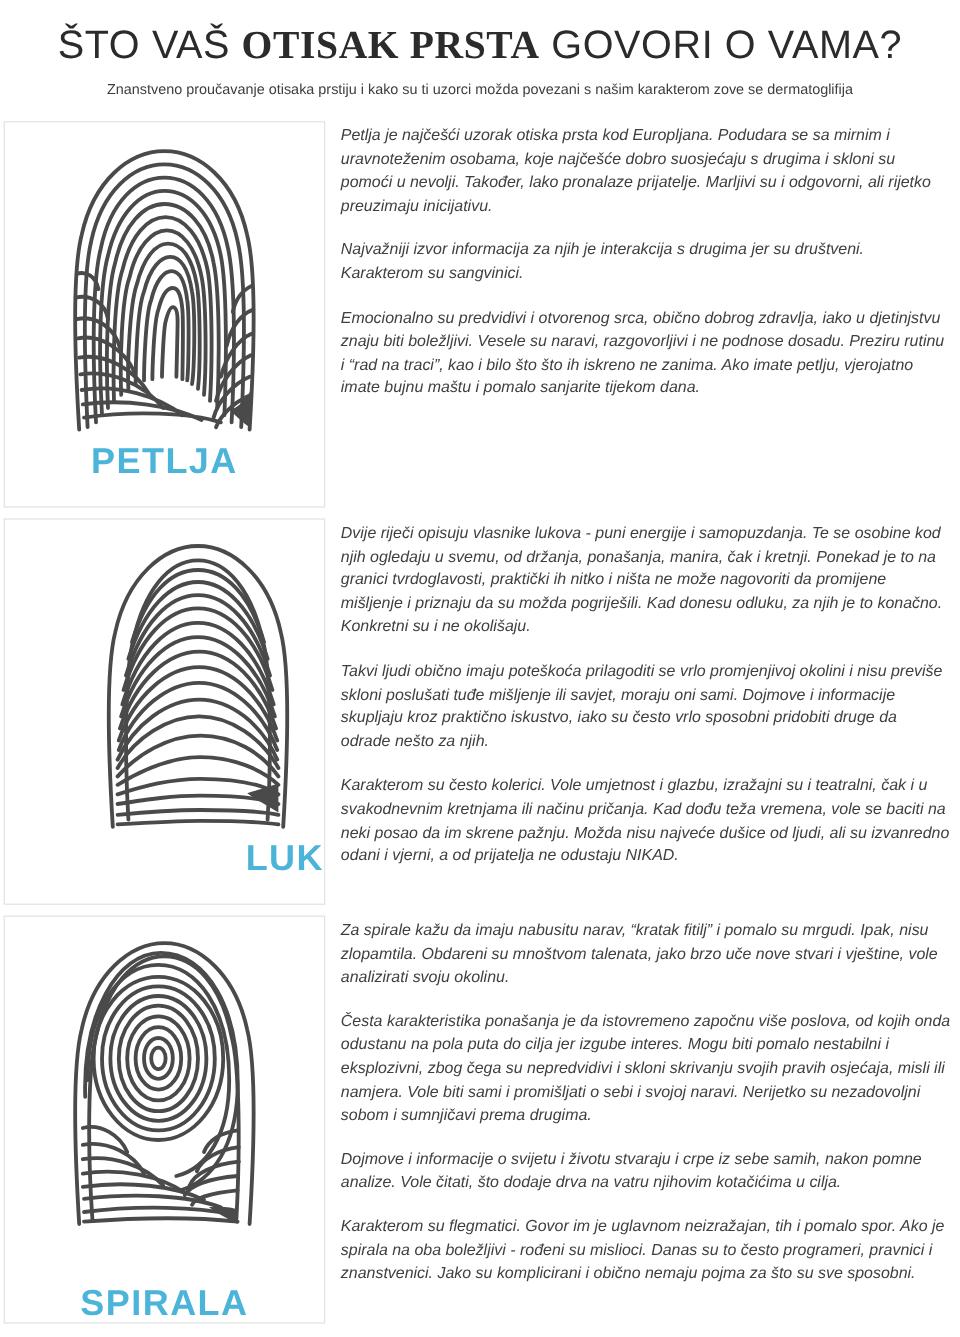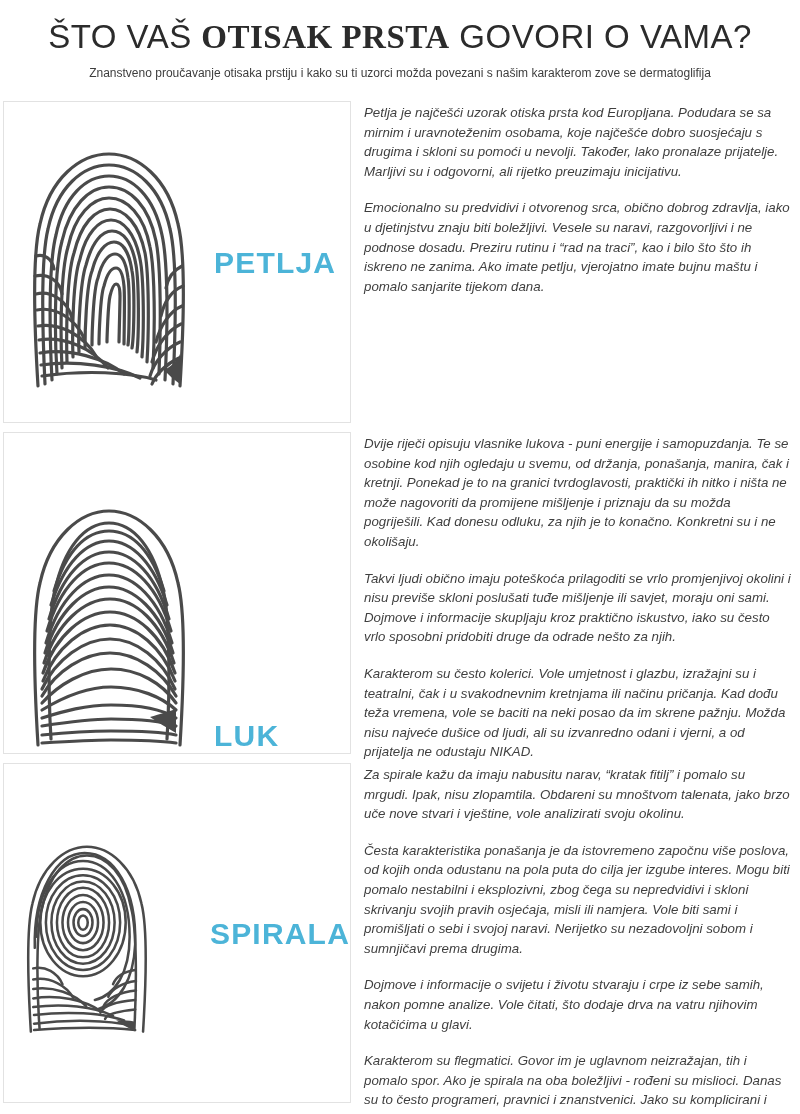--- a/index.html
+++ b/index.html
@@ -54,26 +54,26 @@
     right: 0;
     display: flex;
     align-items: flex-start;
   }
   .sec-1 { top: 0px;   height: 330px; }
   .sec-2 { top: 331px; height: 330px; }
   .sec-3 { top: 662px; height: 452px; }
 
   .print-panel {
     box-sizing: border-box;
-    width: 348px;
+    width: 268px;
     margin-left: 3px;
     border: 1px solid #e2e2e2;
     background: #ffffff;
     display: flex;
-    flex-direction: row;
+    flex-direction: column;
     align-items: center;
     justify-content: flex-start;
     flex: none;
   }
   .sec-1 .print-panel { height: 322px; }
   .sec-2 .print-panel { height: 322px; align-items: flex-end; }
   .sec-3 .print-panel { height: 340px; gap: 40px; }
 
   .print-art {
     width: 210px;
@@ -154,20 +154,21 @@
             <path d="M176 206 C162 212 150 226 146 240"></path>
             <path d="M175 222 C162 228 152 238 148 248"></path>
           </g>
           <path d="M160 234 C168 230 174 224 176 218 C177 232 177 242 176 248 C170 244 165 239 160 234 Z" fill="#4a4a4a"></path>
         </svg>
       </div>
       <div class="print-label">PETLJA</div>
     </div>
     <div class="text-col">
       <p class="para">Petlja je najčešći uzorak otiska prsta kod Europljana. Podudara se sa mirnim i uravnoteženim osobama, koje najčešće dobro suosjećaju s drugima i skloni su pomoći u nevolji. Također, lako pronalaze prijatelje. Marljivi su i odgovorni, ali rijetko preuzimaju inicijativu.</p>
+      <p class="para">Najvažniji izvor informacija za njih je interakcija s drugima jer su društveni. Karakterom su sangvinici.</p>
       <p class="para">Emocionalno su predvidivi i otvorenog srca, obično dobrog zdravlja, iako u djetinjstvu znaju biti boležljivi. Vesele su naravi, razgovorljivi i ne podnose dosadu. Preziru rutinu i “rad na traci”, kao i bilo što što ih iskreno ne zanima. Ako imate petlju, vjerojatno imate bujnu maštu i pomalo sanjarite tijekom dana.</p>
     </div>
   </div>
 
   <div class="section sec-2">
     <div class="print-panel">
       <div class="print-art">
         <svg viewBox="0 0 210 258" xmlns="http://www.w3.org/2000/svg">
           <g fill="none" stroke="#4a4a4a" stroke-width="3.2" stroke-linecap="round">
             <path d="M34 250 C30 185 28 120 36 88 C46 42 76 16 105 16 C134 16 164 42 174 88 C182 120 180 185 176 250"></path>
@@ -239,18 +240,18 @@
             <path d="M166 222 C146 224 130 228 128 234"></path>
           </g>
           <path d="M142 236 C152 235 162 236 166 238 C166 244 166 248 166 250 C156 245 148 240 142 236 Z" fill="#4a4a4a"></path>
         </svg>
       </div>
       <div class="print-label">SPIRALA</div>
     </div>
     <div class="text-col">
       <p class="para">Za spirale kažu da imaju nabusitu narav, “kratak fitilj” i pomalo su mrgudi. Ipak, nisu zlopamtila. Obdareni su mnoštvom talenata, jako brzo uče nove stvari i vještine, vole analizirati svoju okolinu.</p>
       <p class="para">Česta karakteristika ponašanja je da istovremeno započnu više poslova, od kojih onda odustanu na pola puta do cilja jer izgube interes. Mogu biti pomalo nestabilni i eksplozivni, zbog čega su nepredvidivi i skloni skrivanju svojih pravih osjećaja, misli ili namjera. Vole biti sami i promišljati o sebi i svojoj naravi. Nerijetko su nezadovoljni sobom i sumnjičavi prema drugima.</p>
-      <p class="para">Dojmove i informacije o svijetu i životu stvaraju i crpe iz sebe samih, nakon pomne analize. Vole čitati, što dodaje drva na vatru njihovim kotačićima u glavi.</p>
+      <p class="para">Dojmove i informacije o svijetu i životu stvaraju i crpe iz sebe samih, nakon pomne analize. Vole čitati, što dodaje drva na vatru njihovim kotačićima u cilja.</p>
       <p class="para">Karakterom su flegmatici. Govor im je uglavnom neizražajan, tih i pomalo spor. Ako je spirala na oba boležljivi - rođeni su mislioci. Danas su to često programeri, pravnici i znanstvenici. Jako su komplicirani i obično nemaju pojma za što su sve sposobni.</p>
     </div>
   </div>
 
 </div>
 
 </body></html>

